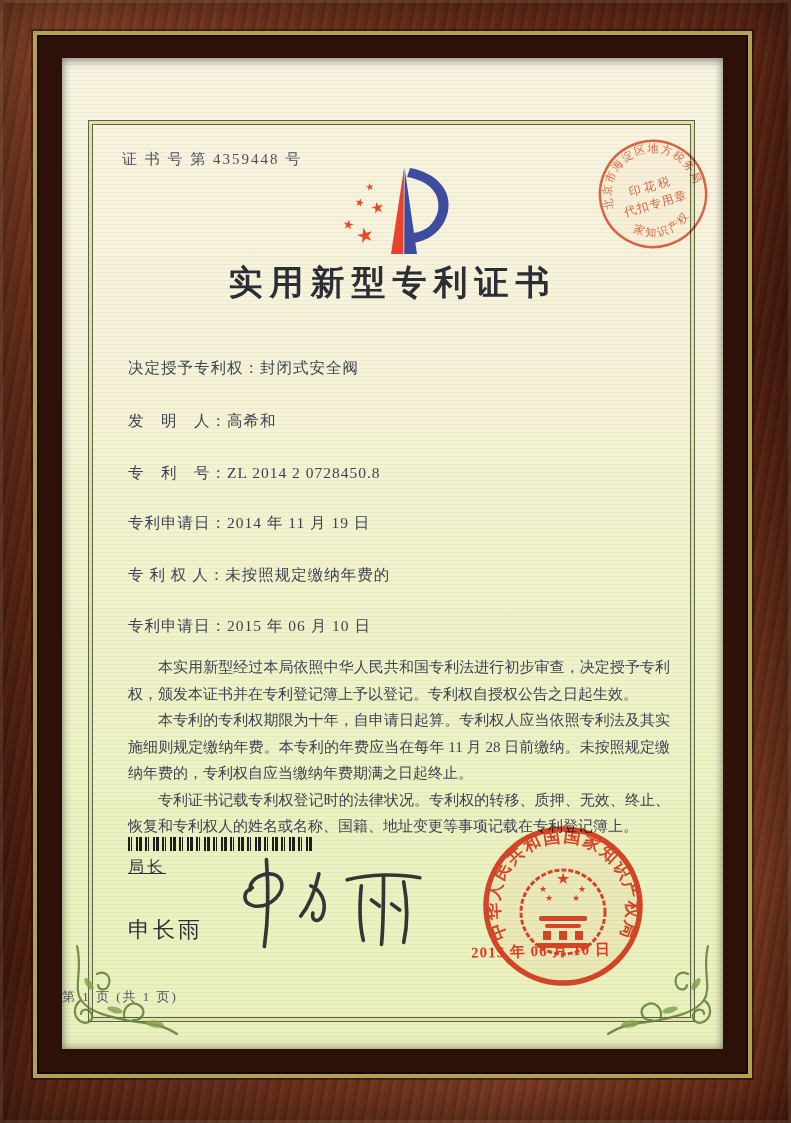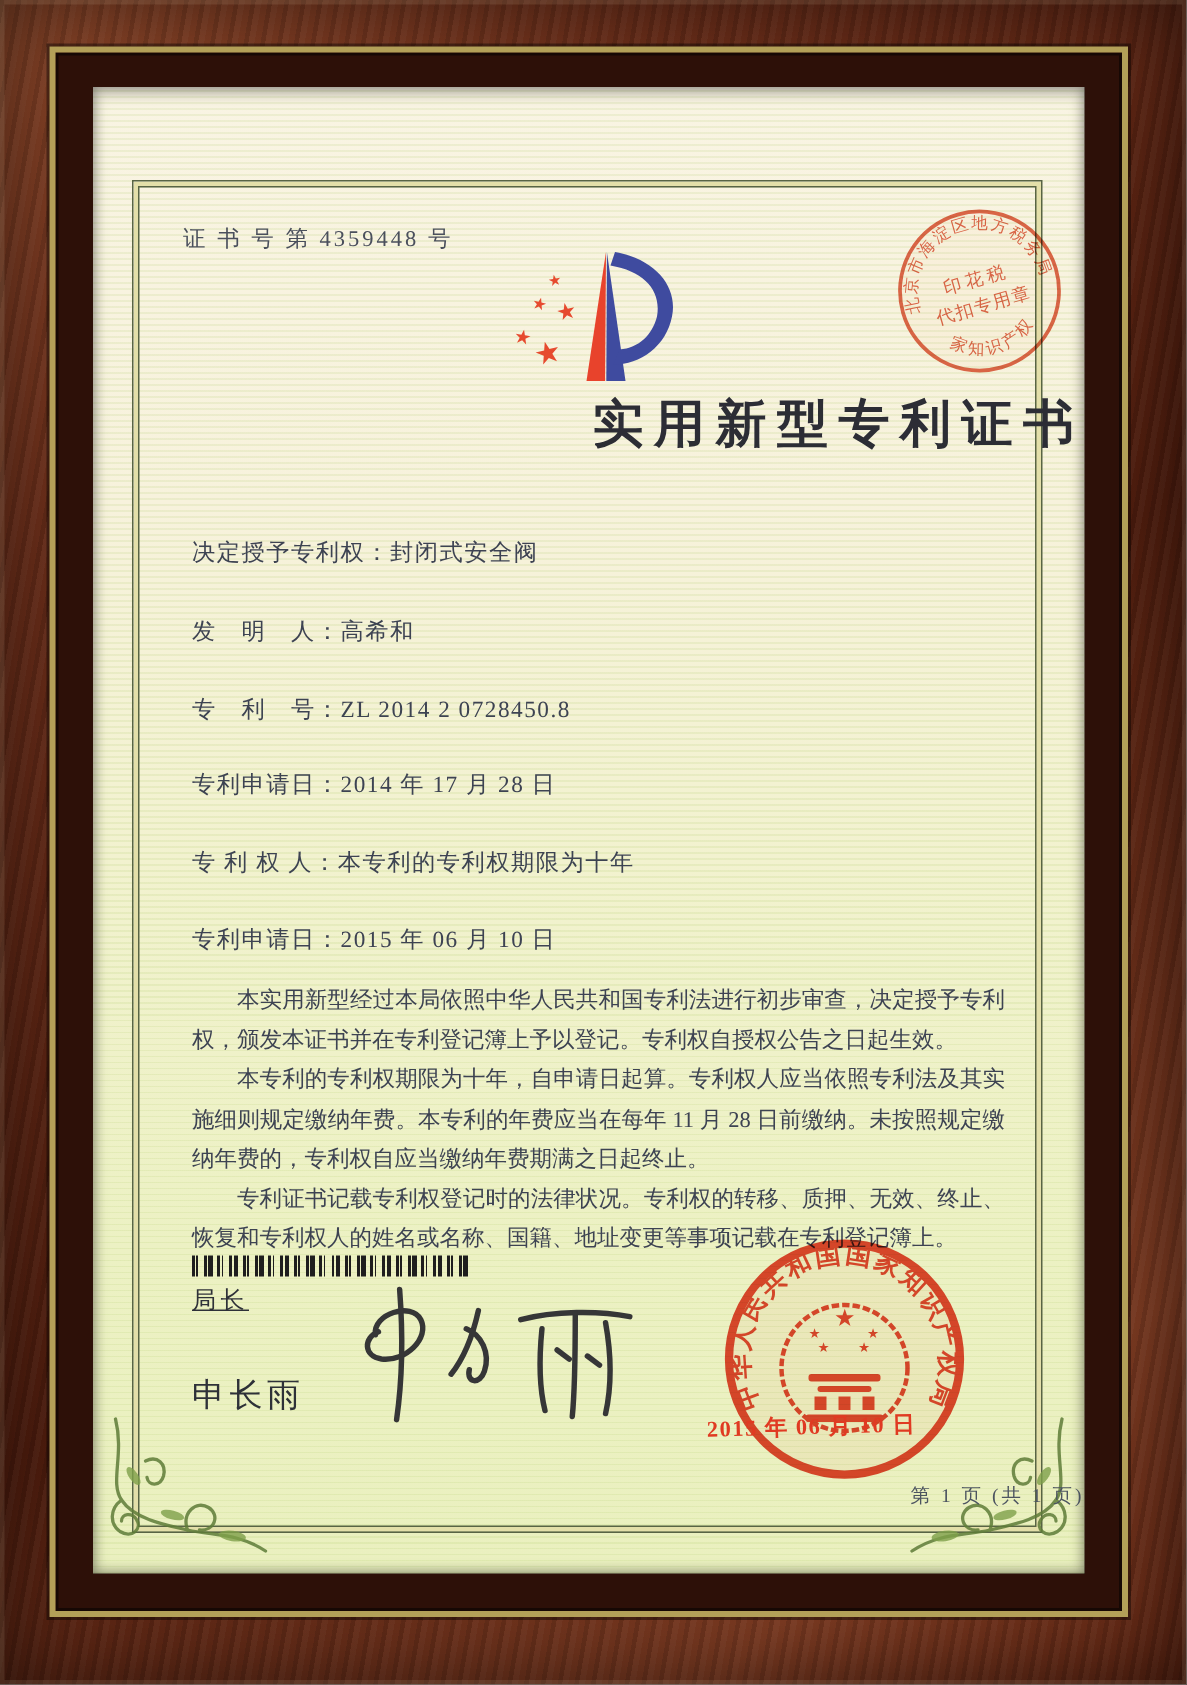--- a/index.html
+++ b/index.html
@@ -30,21 +30,21 @@
     box-shadow: inset 0 0 0 3px rgba(235,230,175,.95), inset 0 0 0 4px #586444;
     pointer-events:none;}
 
   .flourish{position:absolute;width:115px;height:100px;}
   .flourish.bl{left:5px;bottom:5px;}
   .flourish.br{right:5px;bottom:5px;transform:scaleX(-1);}
 
   
   .cert-no{position:absolute;left:60px;top:92px;font-size:15px;color:#4a4f5c;letter-spacing:2px;}
   .logo{position:absolute;left:272px;top:108px;width:122px;height:90px;}
-  .cert-title{position:absolute;left:0;top:202px;width:100%;text-align:right;
+  .cert-title{position:absolute;left:0;top:202px;width:100%;text-align:center;
     font-size:34px;font-weight:700;color:#2c2d35;letter-spacing:7px;}
 
   
   .field{position:absolute;left:66px;font-size:15.5px;color:#3d4352;letter-spacing:1px;white-space:nowrap;}
   .f0{top:300px}.f1{top:353px}.f2{top:405px}.f3{top:455px}.f4{top:507px}.f5{top:558px}
 
   
   .body-text{position:absolute;left:66px;top:596px;width:542px;
     font-size:15px;line-height:26.5px;color:#3d4352;text-align:justify;}
   .body-text p{margin:0;text-indent:2em;}
@@ -58,21 +58,21 @@
   .signature{position:absolute;left:160px;top:793px;width:212px;height:102px;}
 
   
   .seal{position:absolute;left:415px;top:762px;width:172px;height:172px;
     mix-blend-mode:multiply;opacity:.95;}
   .seal-date{position:absolute;left:403px;top:884px;width:152px;text-align:center;
     font-size:15px;color:#e03a22;letter-spacing:1px;transform:rotate(-1.5deg);font-weight:700;}
   .tax-stamp{position:absolute;left:529px;top:74px;width:124px;height:124px;
     transform:rotate(-16deg);mix-blend-mode:multiply;opacity:.9;}
 
-  .footer-page{position:absolute;left:0;top:930px;width:100%;text-align:right;
+  .footer-page{position:absolute;left:0;top:930px;width:100%;text-align:left;
     font-size:13px;color:#4c5460;letter-spacing:2px;}
 
   svg text, svg textPath{font-family:"Liberation Serif","DejaVu Serif",serif;}
 </style>
 </head>
 <body>
 
 <div class="stage">
   <div class="frame">
     <div class="liner1">
@@ -123,22 +123,22 @@
         <polygon points="70,2 57,88 69.4,88" fill="#e8432c"></polygon>
         <polygon points="70.6,2 70.2,88 83,88" fill="#3f4b9f"></polygon>
         <path d="M76,2 C104,7 118,26 114,45 C110,65 93,77 75,77 L79,67 C92,66 101,57 104,45 C107,28 96,15 73,11 Z" fill="#3f4b9f"></path>
       </svg>
 
       <div class="cert-title">实用新型专利证书</div>
 
       <div class="field f0"><span>决定授予专利权：</span><span>封闭式安全阀</span></div>
       <div class="field f1"><span>发　明　人：</span><span>高希和</span></div>
       <div class="field f2"><span>专　利　号：</span><span>ZL 2014 2 0728450.8</span></div>
-      <div class="field f3"><span>专利申请日：</span><span>2014 年 17 月 28 日</span></div>
-      <div class="field f4"><span>专 利 权 人：</span><span>本专利的专利权期限为十年</span></div>
+      <div class="field f3"><span>专利申请日：</span><span>2014 年 11 月 19 日</span></div>
+      <div class="field f4"><span>专 利 权 人：</span><span>未按照规定缴纳年费的</span></div>
       <div class="field f5"><span>专利申请日：</span><span>2015 年 06 月 10 日</span></div>
 
       <div class="body-text">
         <p>本实用新型经过本局依照中华人民共和国专利法进行初步审查，决定授予专利权，颁发本证书并在专利登记簿上予以登记。专利权自授权公告之日起生效。</p>
         <p>本专利的专利权期限为十年，自申请日起算。专利权人应当依照专利法及其实施细则规定缴纳年费。本专利的年费应当在每年 11 月 28 日前缴纳。未按照规定缴纳年费的，专利权自应当缴纳年费期满之日起终止。</p>
         <p>专利证书记载专利权登记时的法律状况。专利权的转移、质押、无效、终止、恢复和专利权人的姓名或名称、国籍、地址变更等事项记载在专利登记簿上。</p>
       </div>
 
       <div class="barcode"></div>
 

